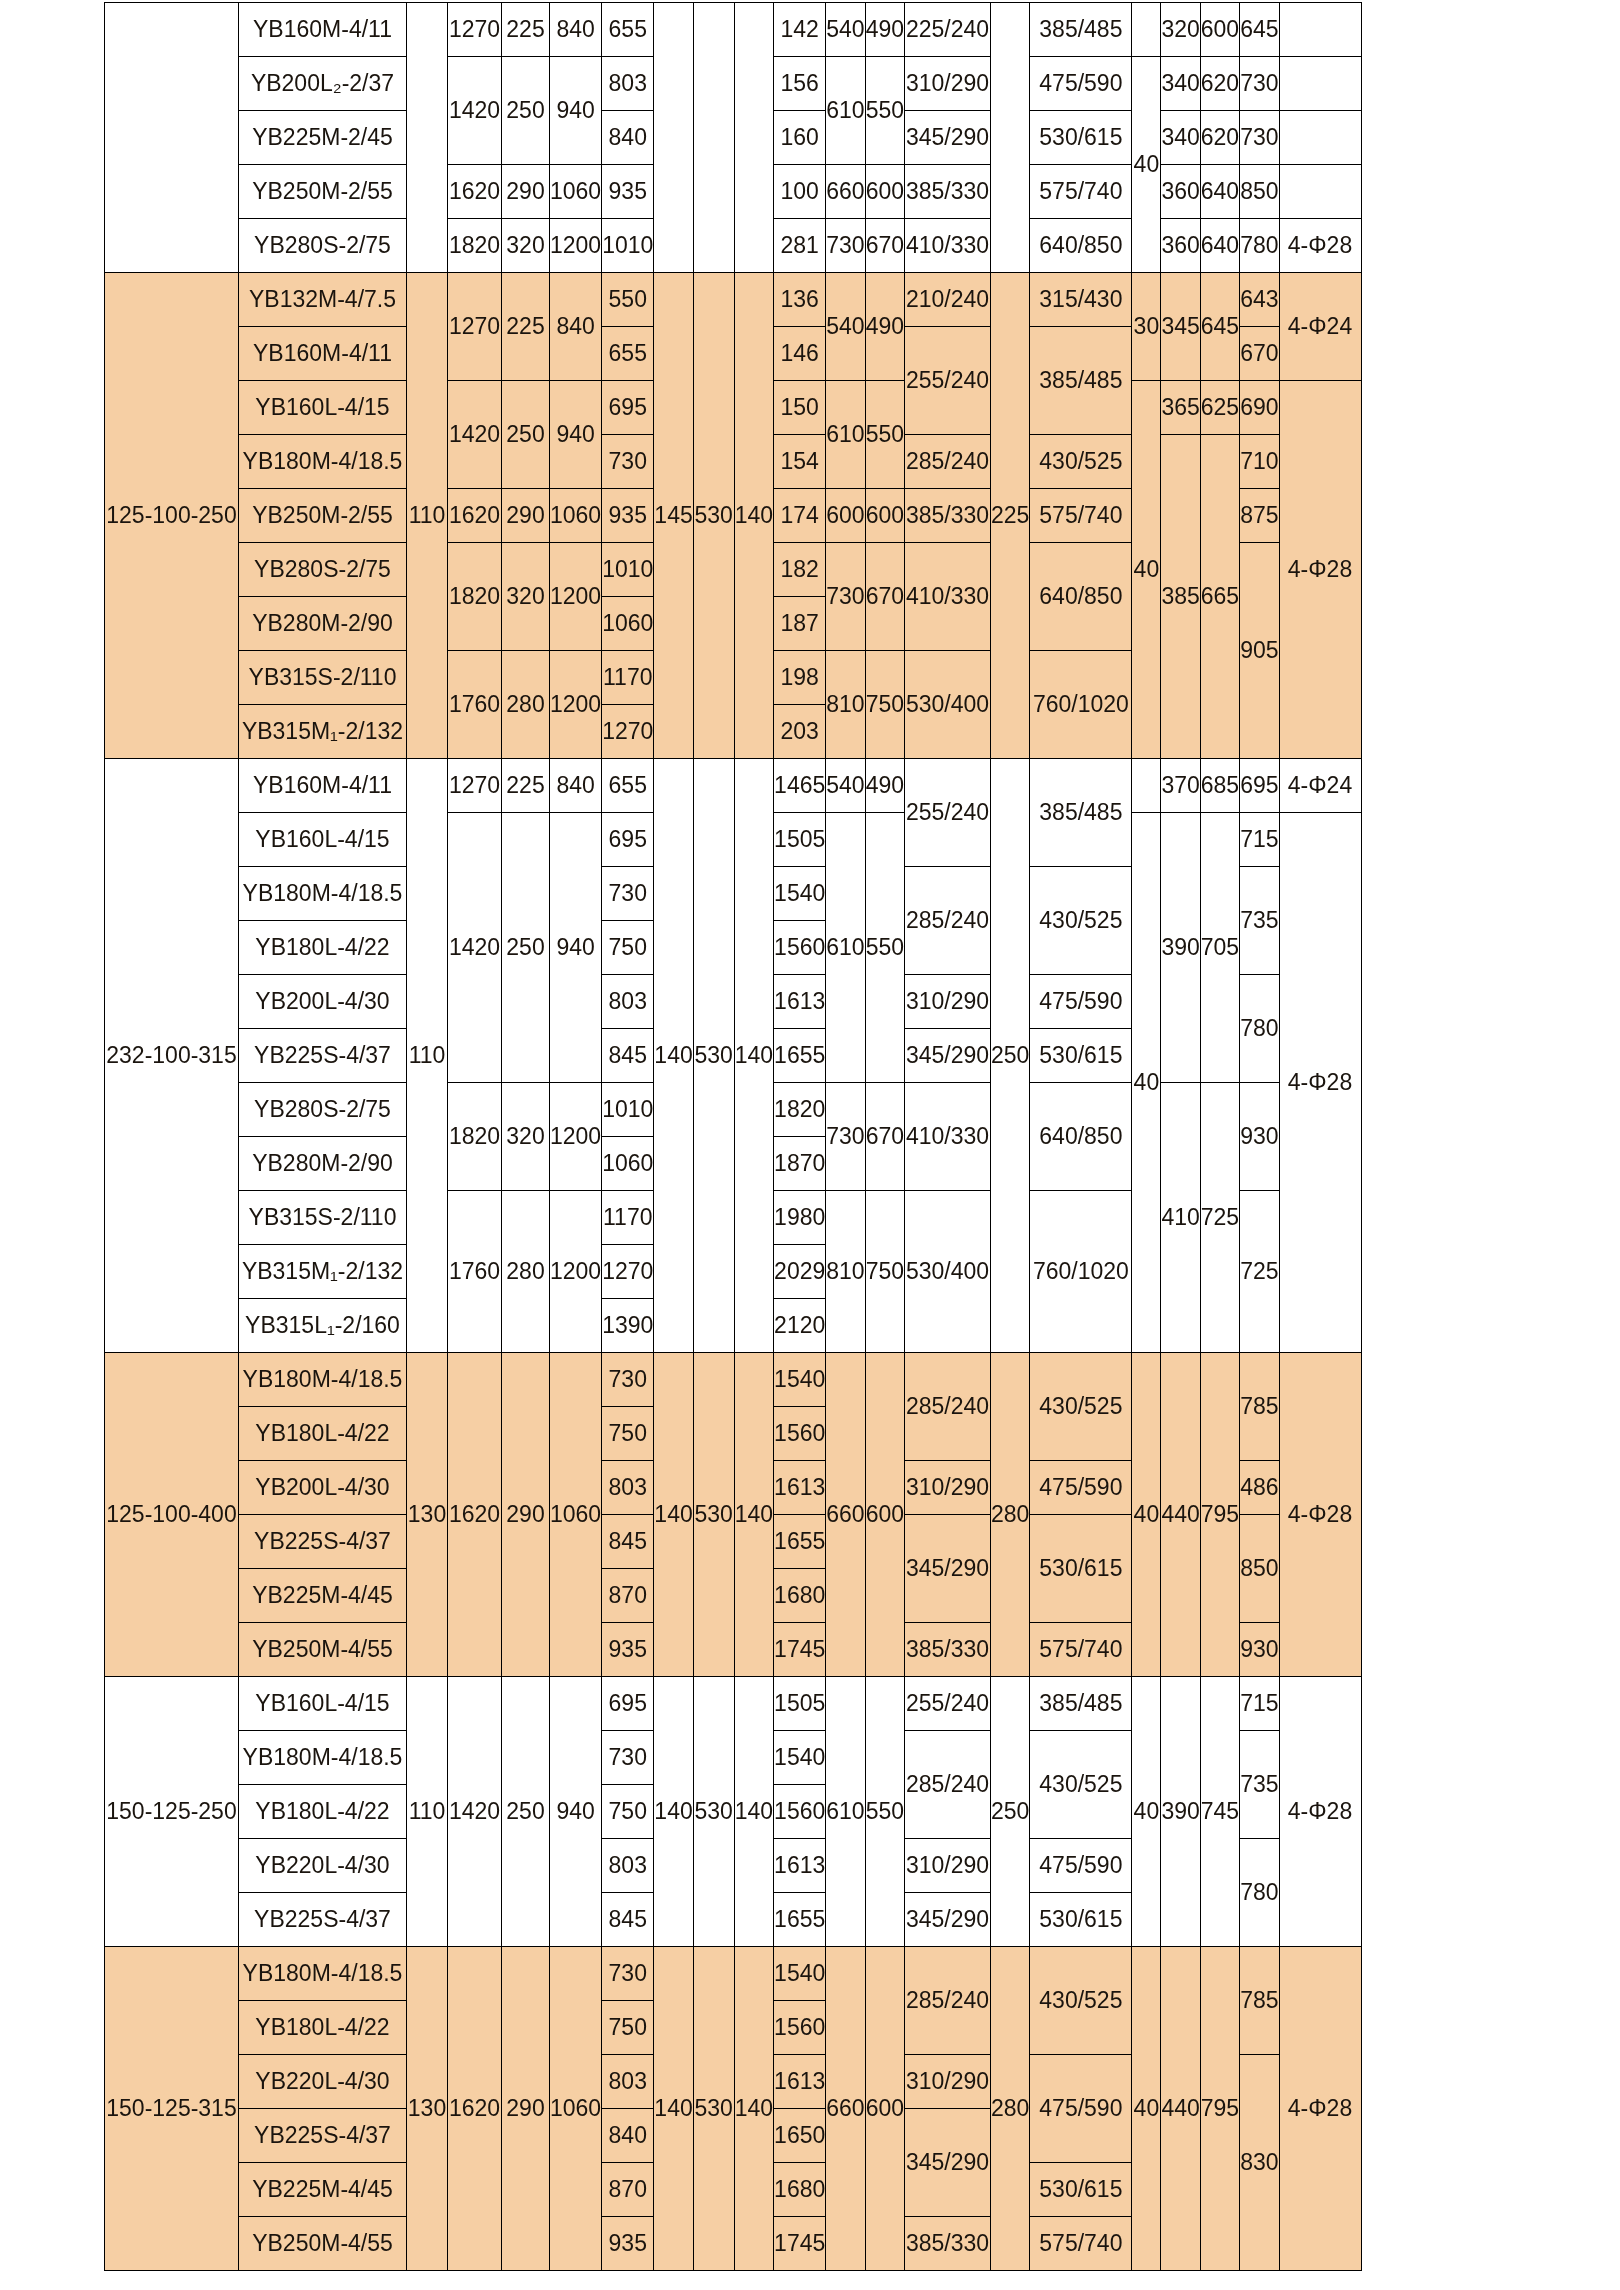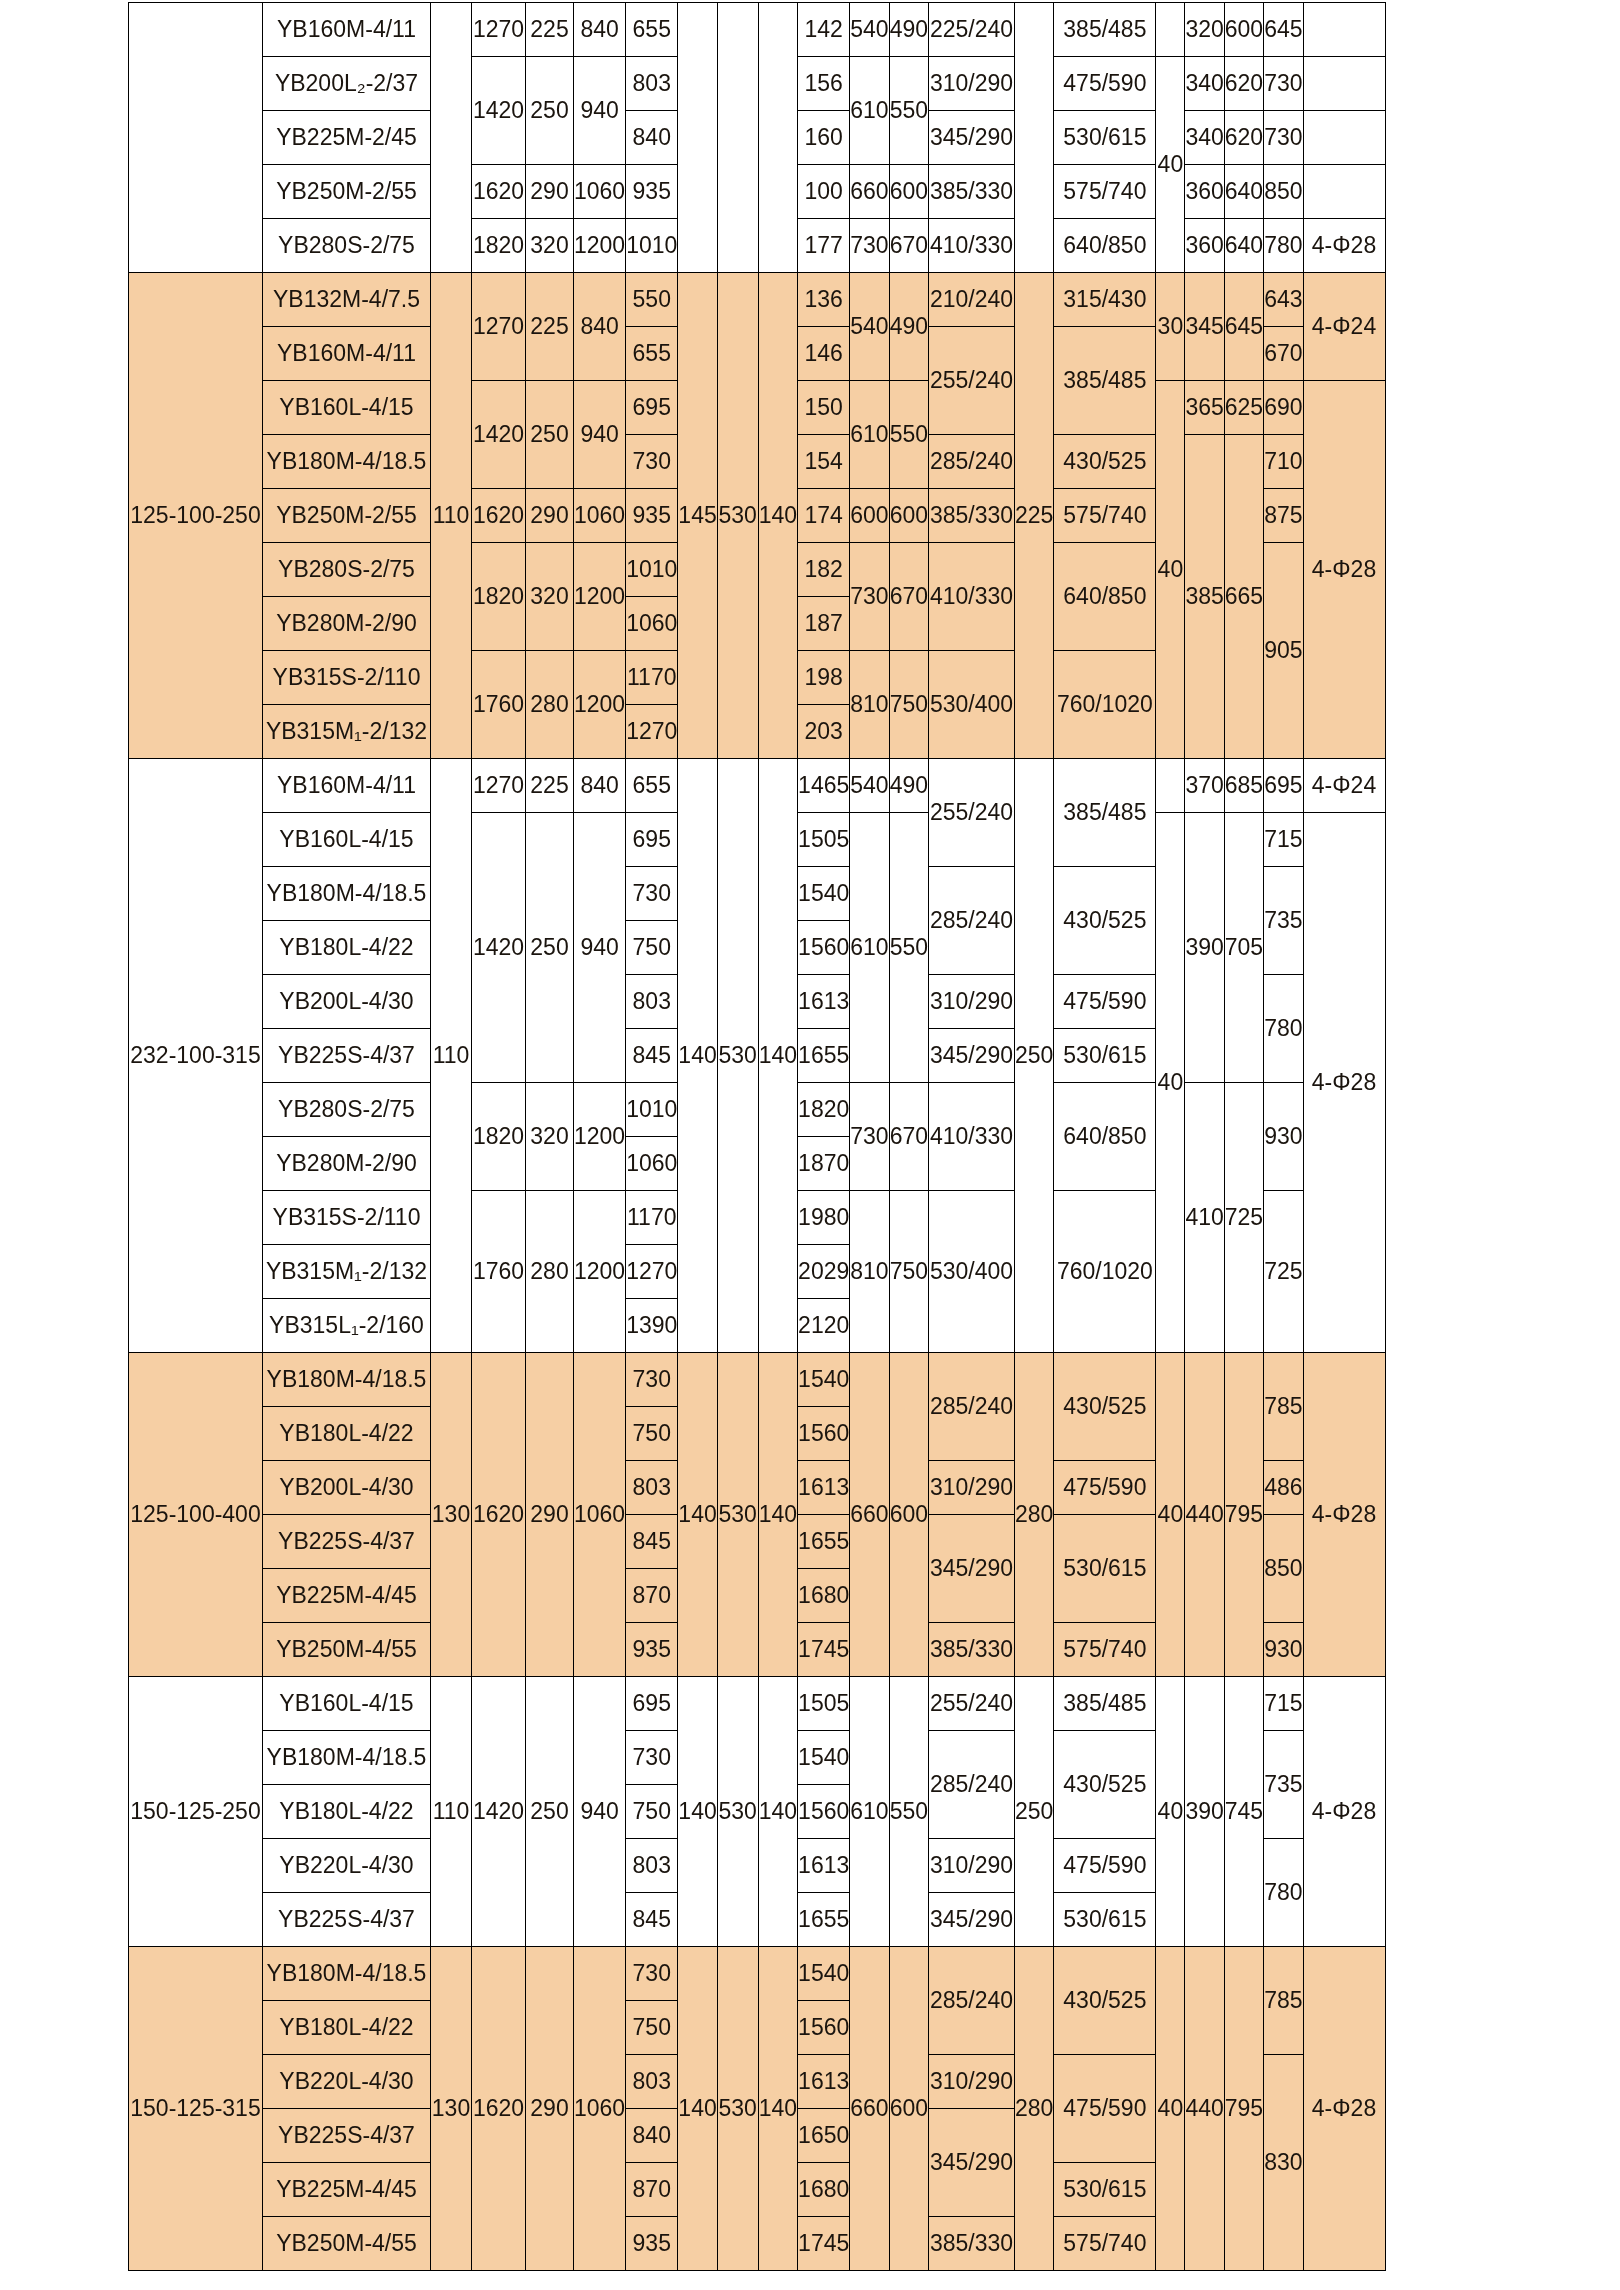--- a/index.html
+++ b/index.html
@@ -10,21 +10,21 @@
   }
   #canvas {
     position: relative;
     width: 1620px;
     height: 2291px;
     background: #ffffff;
     overflow: hidden;
   }
   table.spec {
     position: absolute;
-    left: 128px;
+    left: 104px;
     top: 1.8px;
     border-collapse: collapse;
     table-layout: fixed;
   }
   table.spec tr { height: 54px; }
   table.spec td {
     border: 1.8px solid #000000;
     padding: 0;
     text-align: center;
     vertical-align: middle;
@@ -131,21 +131,21 @@
           <td>640</td>
           <td>850</td>
           <td></td>
         </tr>
         <tr>
           <td>YB280S-2/75</td>
           <td>1820</td>
           <td>320</td>
           <td>1200</td>
           <td>1010</td>
-          <td>177</td>
+          <td>281</td>
           <td>730</td>
           <td>670</td>
           <td>410/330</td>
           <td>640/850</td>
           <td>360</td>
           <td>640</td>
           <td>780</td>
           <td>4-Φ28</td>
         </tr>
         <tr class="orange">

